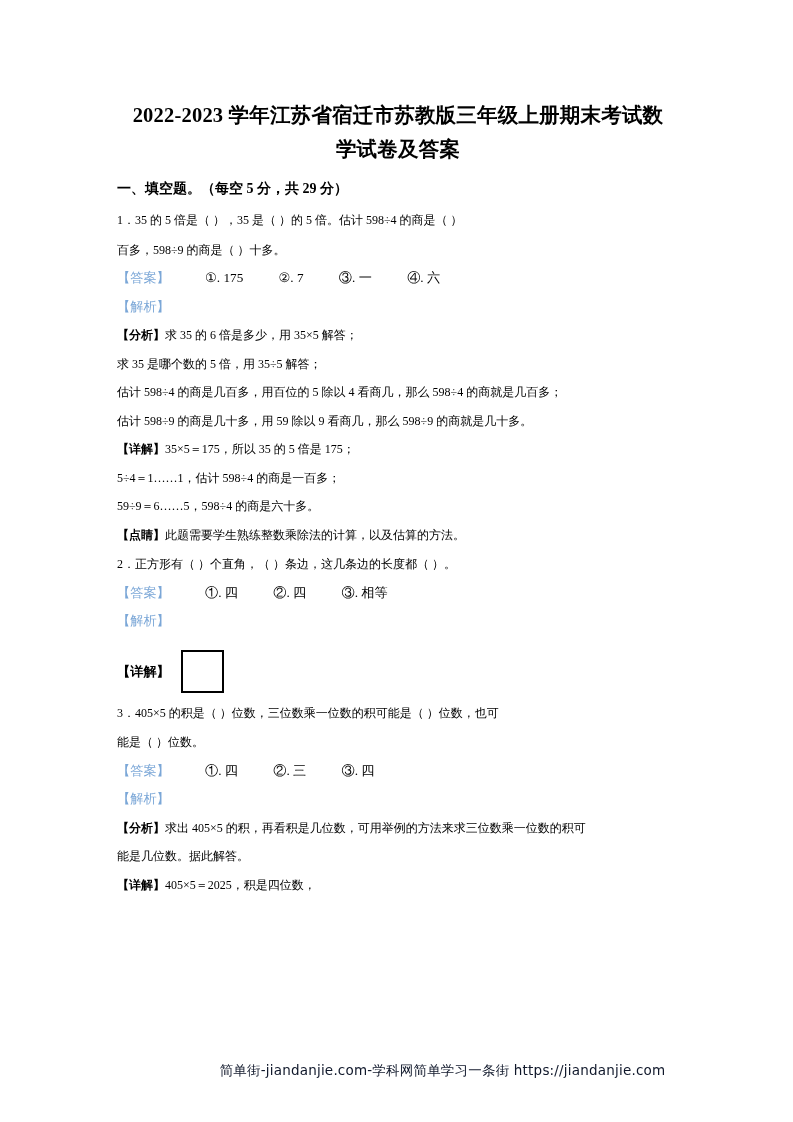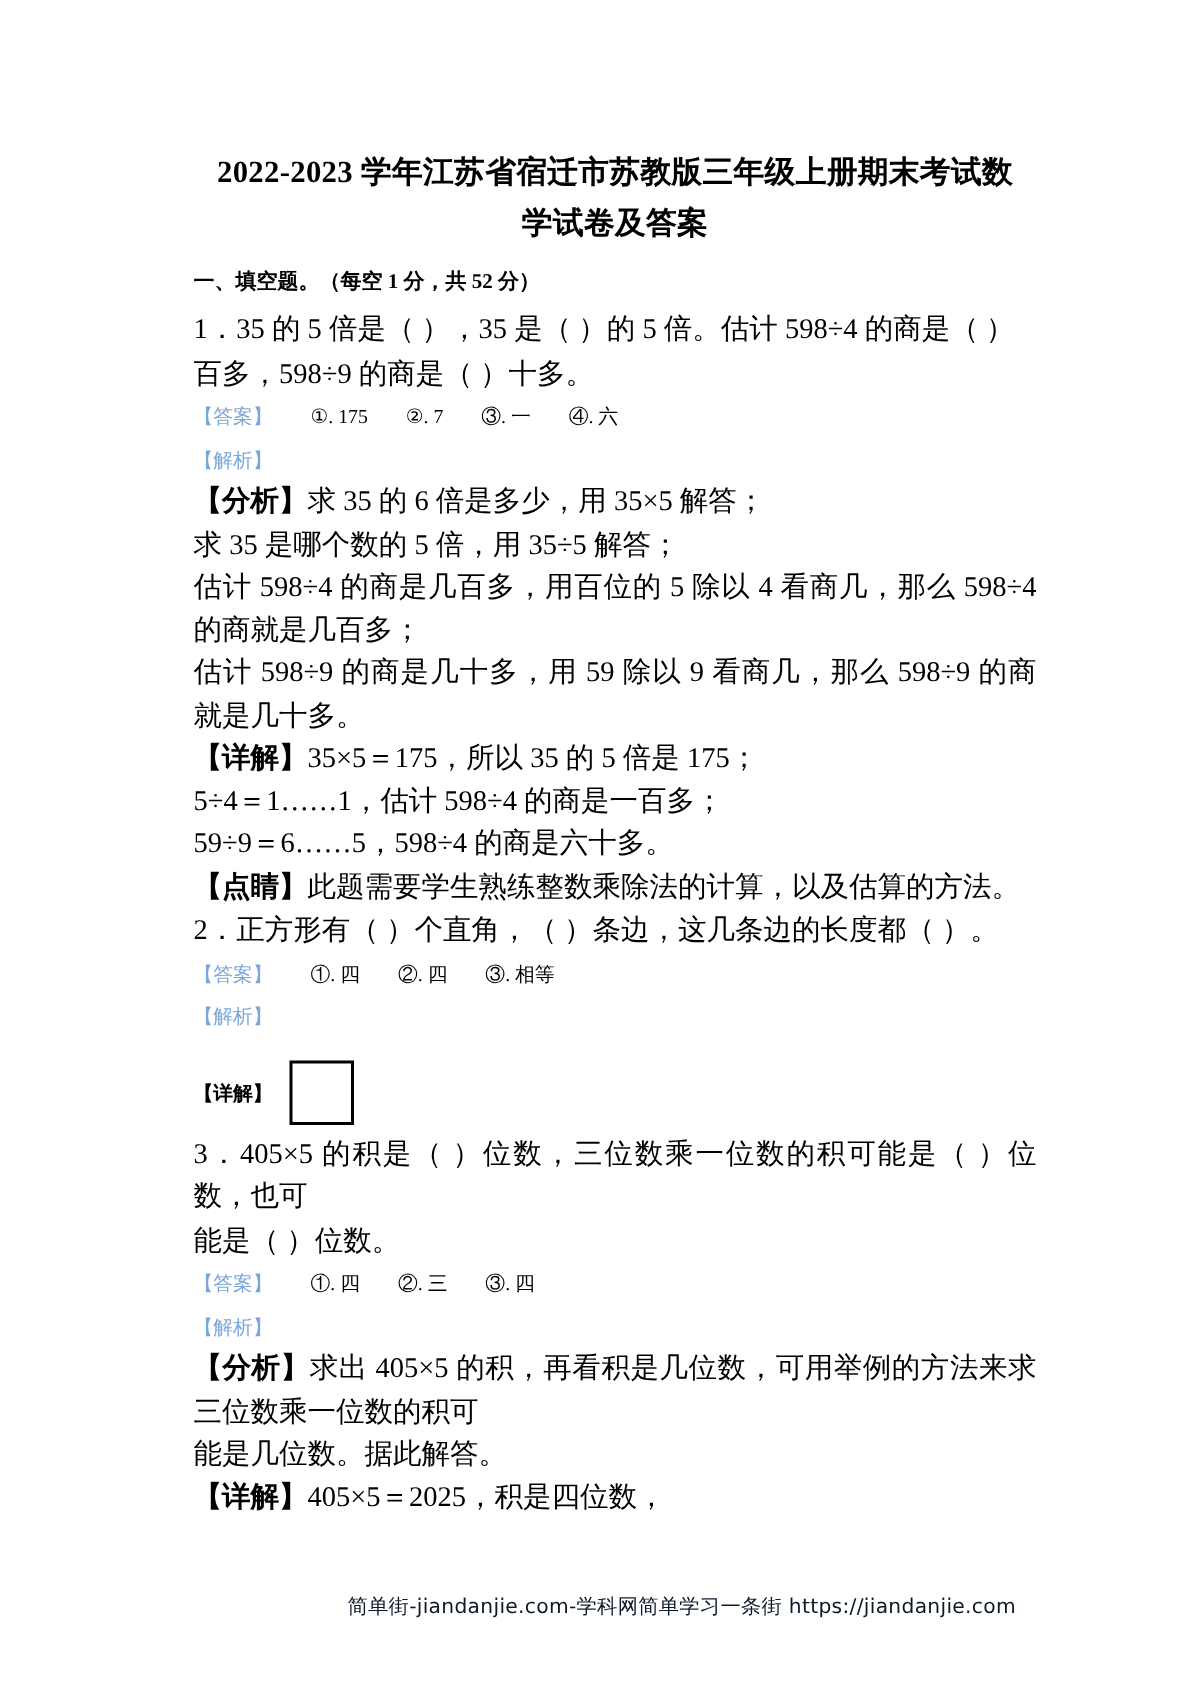--- a/index.html
+++ b/index.html
@@ -10,21 +10,21 @@
   body {
     width: 793px;
     height: 1122px;
     position: relative;
     font-family: "Liberation Serif", "DejaVu Serif", serif;
     color: #000000;
     overflow: hidden;
   }
   .page {
     position: absolute;
-    left: 12px; top: 0;
+    left: 0; top: 0;
     width: 636px;
     height: 1122px;
     box-sizing: border-box;
     padding: 0;
   }
   .content {
     position: absolute;
     left: 117px;
     top: 98px;
     width: 562px;
@@ -47,41 +47,41 @@
   
   .section-head {
     font-size: 14px;
     font-weight: bold;
     line-height: 26px;
     margin: 6px 0 4px 0;
   }
 
   
   .para {
-    font-size: 19px;
+    font-size: 12px;
     line-height: 28.5px;
     text-align: justify;
     text-justify: inter-ideograph;
     margin: 0;
     word-break: break-all;
   }
   .para.q {
     margin-top: 1px;
   }
 
   
   .label-blue {
     color: #7ba7d7;
     font-size: 13.2px;
     line-height: 28.5px;
     margin: 0;
   }
   .ans-item {
     display: inline-block;
-    margin-left: 22px;
+    margin-left: 32px;
     color: #000;
     font-size: 13.2px;
   }
   .label-blue .lbl {
     display: inline-block;
     min-width: 0;
   }
 
   
   .tag {
@@ -130,21 +130,21 @@
 <body>
 
 <div class="page">
   <div class="content">
 
     <h1 class="doc-title">
       <span class="t-line">2022-2023 学年江苏省宿迁市苏教版三年级上册期末考试数</span>
       <span class="t-line">学试卷及答案</span>
     </h1>
 
-    <div class="section-head">一、填空题。（每空 1 分，共 52 分）</div>
+    <div class="section-head">一、填空题。（每空 5 分，共 29 分）</div>
 
     <div>
       <p class="para q">1．35 的 5 倍是（           ），35 是（             ）的 5 倍。估计 598÷4 的商是（             ）</p>
       <p class="para q">百多，598÷9 的商是（            ）十多。</p>
 
       <p class="label-blue">
         <span class="lbl">【答案】</span>
         <span class="ans-item">①. 175</span>
         <span class="ans-item">②. 7</span>
         <span class="ans-item">③. 一</span>

